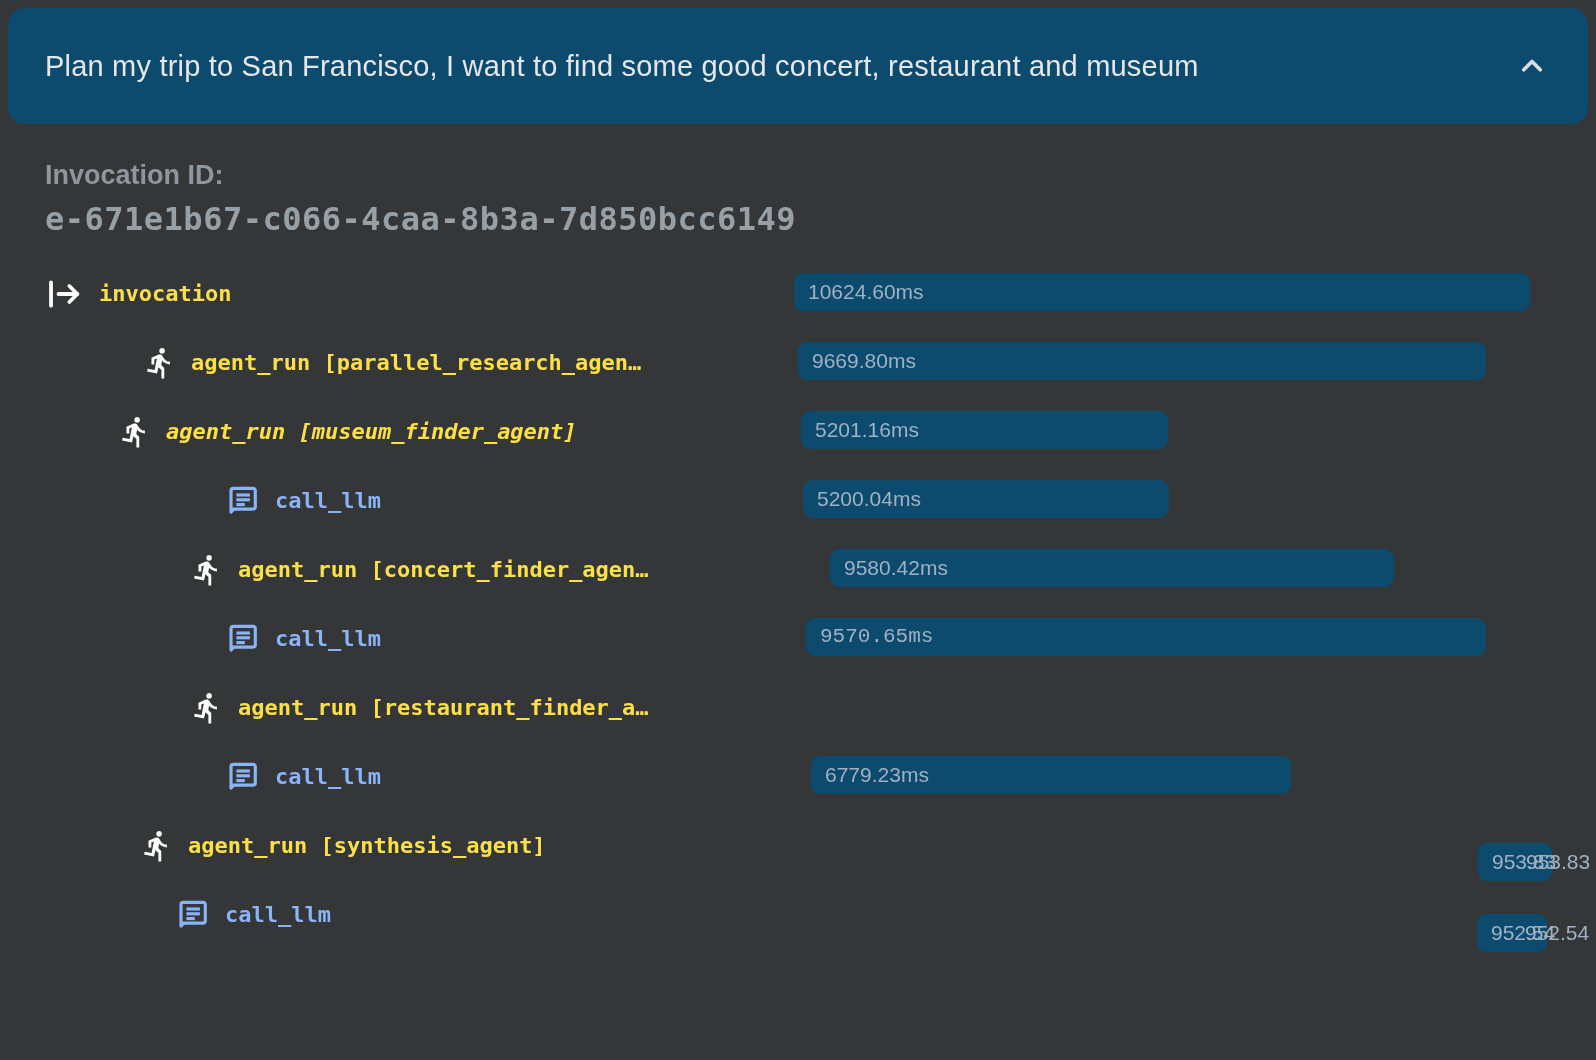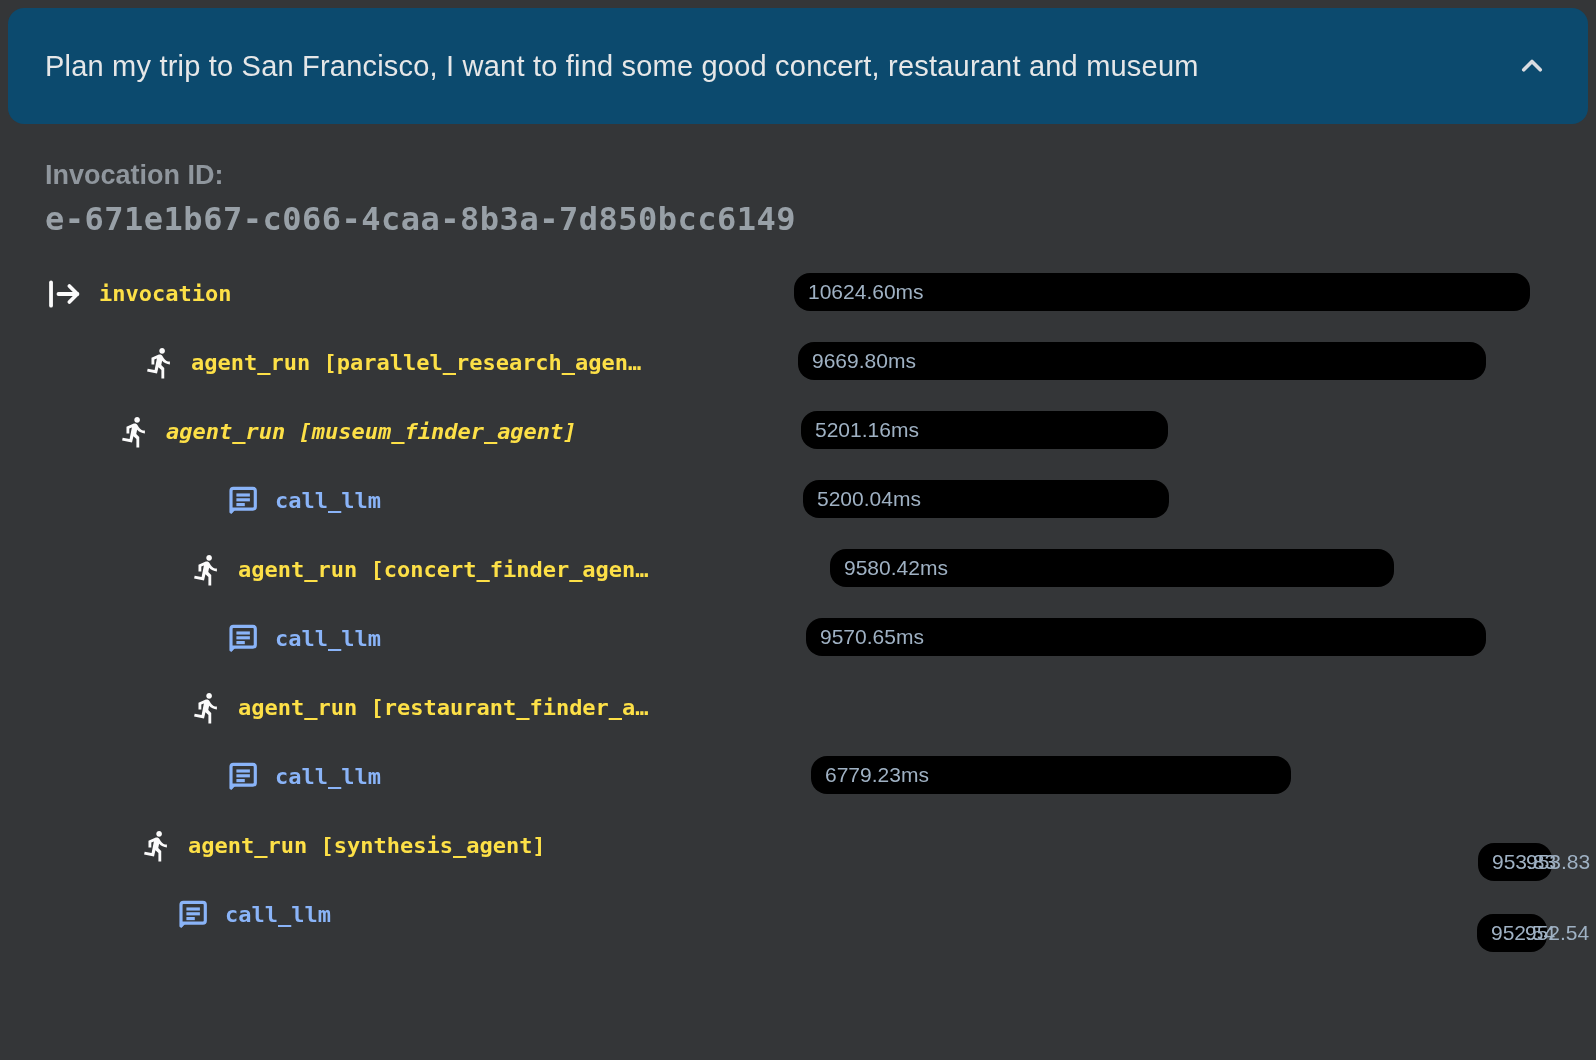--- a/index.html
+++ b/index.html
@@ -45,21 +45,21 @@
   .icon-white { color:#FBFBFB; }
   .icon-blue  { color:#8AB4F8; }
   .row-label {
     font-family:"DejaVu Sans Mono", monospace;
     font-size:22px; font-weight:700; color:#fde047;
     white-space:nowrap; letter-spacing:0px;
   }
   .row-label.blue { color:#8AB4F8; }
   .bar {
     position:absolute; z-index:1; top:14px; height:38px;
-    background:#000000; border-radius:16px;
+    background:#0c4a6e; border-radius:9px;
     white-space:nowrap;
   }
   .dur {
     position:absolute; left:14px; top:0; line-height:38px;
     font-size:21px; color:#9FB1C3; white-space:nowrap;
   }
   .dur.ghost { left:48px; }
 </style>
 </head>
 <body>
@@ -162,21 +162,21 @@
             <svg width="36" height="36" viewBox="0 0 24 24" fill="none" stroke="currentColor" stroke-width="2.1" stroke-linejoin="round">
               <path d="M4 5.2 a1.6 1.6 0 0 1 1.6-1.6 h13 a1.6 1.6 0 0 1 1.6 1.6 v10.6 a1.6 1.6 0 0 1 -1.6 1.6 h-13.2 l-1.4 1.9 z" fill="none"></path>
               <path d="M4 16.2 v4.4 l3.4-3.2" fill="currentColor" stroke="none"></path>
               <line x1="7.6" y1="8" x2="16.6" y2="8"></line>
               <line x1="7.6" y1="11.2" x2="16.6" y2="11.2"></line>
               <line x1="7.6" y1="14.4" x2="13.2" y2="14.4"></line>
             </svg>
           </span>
       <span class="row-label blue">call_llm</span>
     </div>
-    <div class="bar" style="left: 806px; width: 680px; top: 14px;">
+    <div class="bar" style="left: 806px; width: 680px; top: 14px; font-family: Liberation Mono, monospace;">
       <span class="dur">9570.65ms</span>
     </div>
   </div>
 
   <div class="row">
     <div class="label-area" style="padding-left: 190px;">
       <span class="icon icon-white">
             <svg width="34" height="36" viewBox="0 0 24 24" fill="currentColor">
               <path d="M13.49 5.48c1.1 0 2-.9 2-2s-.9-2-2-2-2 .9-2 2 .9 2 2 2zm-3.6 13.9l1-4.4 2.1 2v6h2v-7.5l-2.1-2 .6-3c1.3 1.5 3.3 2.5 5.5 2.5v-2c-1.9 0-3.5-1-4.3-2.4l-1-1.6c-.4-.6-1-1-1.7-1-.3 0-.5.1-.8.1l-5.2 2.2v4.7h2v-3.4l1.8-.7-1.6 8.1-4.9-1-.4 2 7 1.4z"></path>
             </svg>

